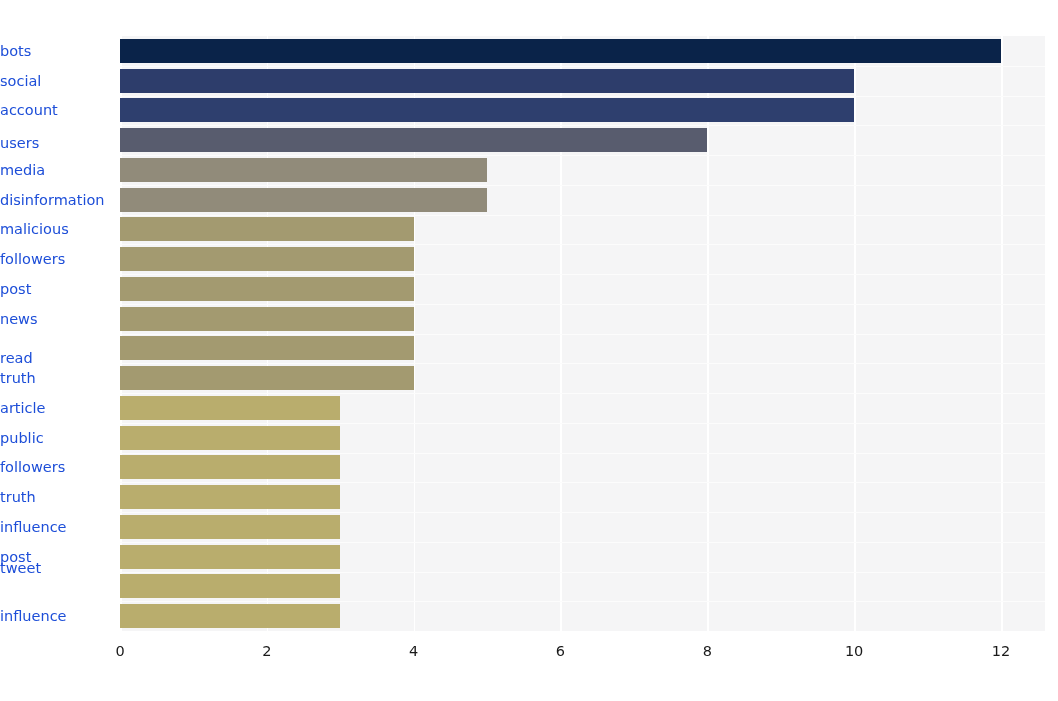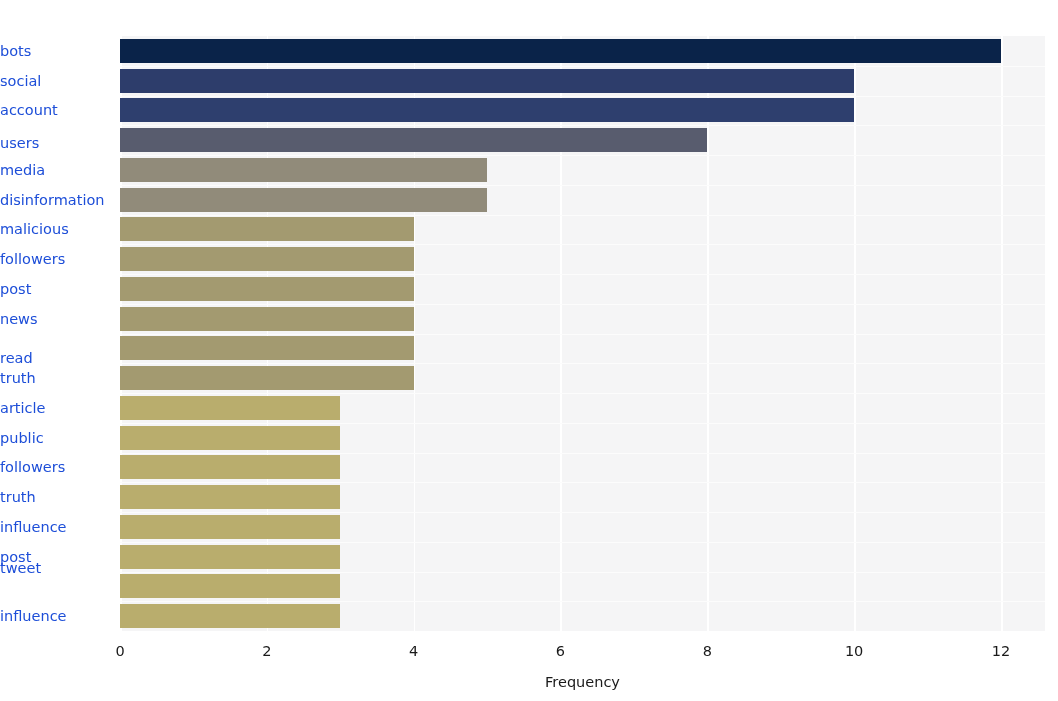--- a/index.html
+++ b/index.html
@@ -251,15 +251,14 @@
   <div id="x-axis">
       <div class="x-tick-label" style="left: 0px;">0</div>
       <div class="x-tick-label" style="left: 146.825px;">2</div>
       <div class="x-tick-label" style="left: 293.651px;">4</div>
       <div class="x-tick-label" style="left: 440.476px;">6</div>
       <div class="x-tick-label" style="left: 587.302px;">8</div>
       <div class="x-tick-label" style="left: 734.127px;">10</div>
       <div class="x-tick-label" style="left: 880.952px;">12</div>
     </div>
 
-  <div id="x-axis-label">Frequency</div>
 
 </div>
 
 </body></html>

